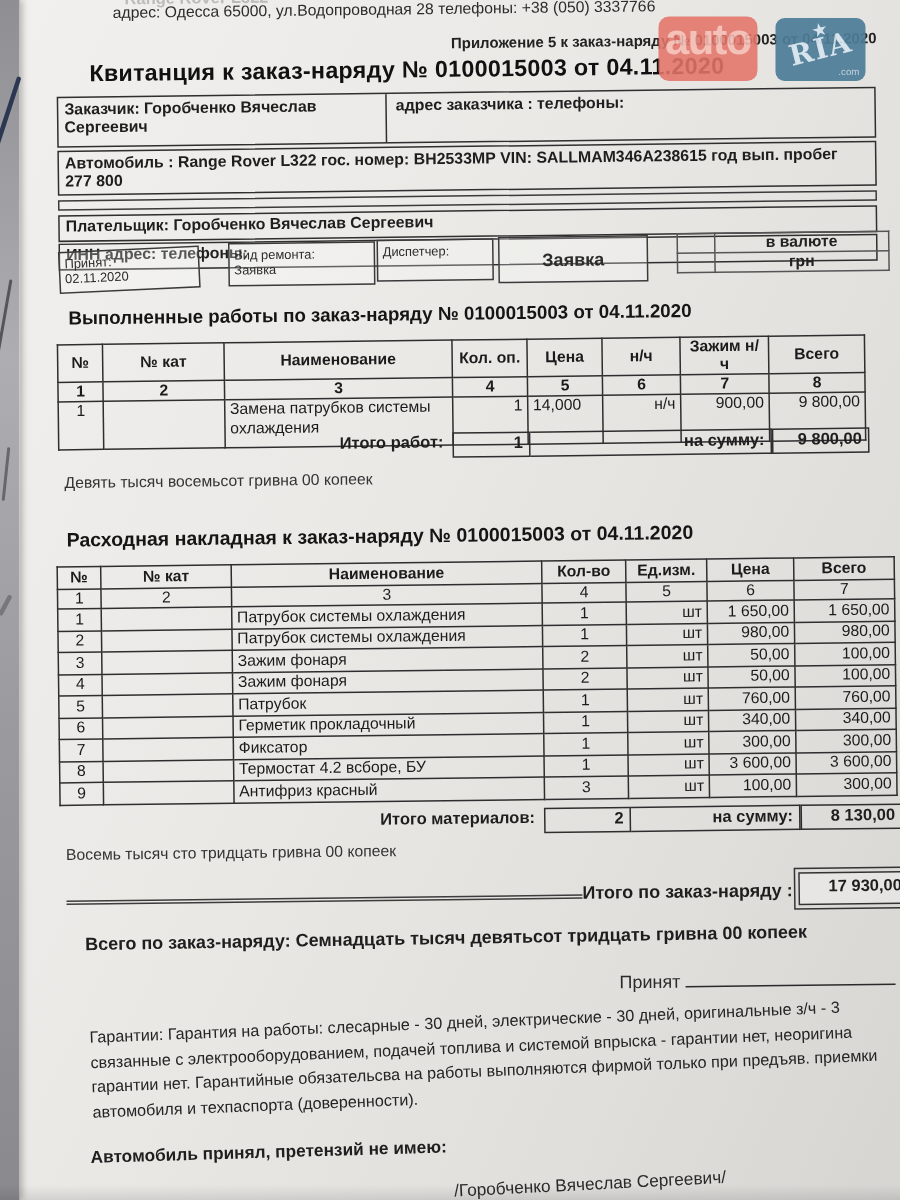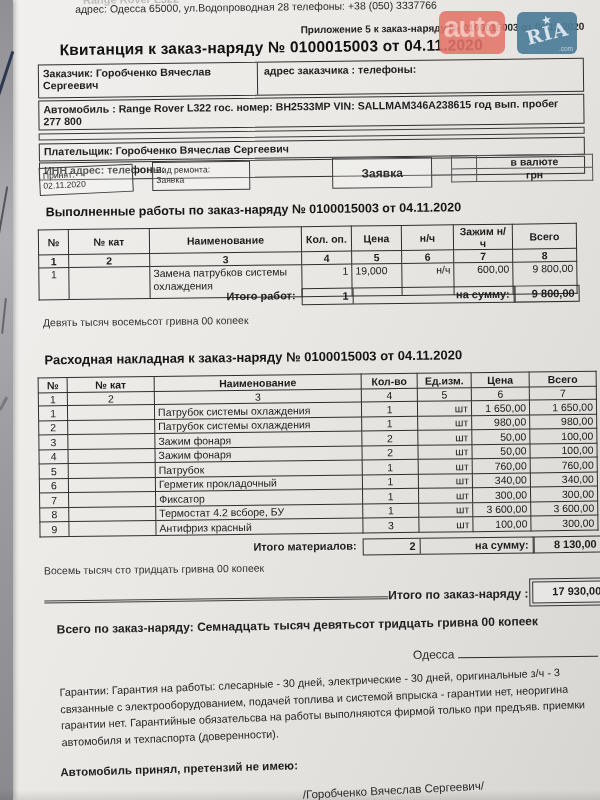--- a/index.html
+++ b/index.html
@@ -125,20 +125,23 @@
       </div>
 
       <div class="abs intake">
         <div class="ibox ib-accepted">
           <div>Принят:</div>
           <div>02.11.2020</div>
         </div>
         <div class="ibox ib-repair">
           <div>Вид ремонта:</div>
           <div>Заявка</div>
+        </div>
+        <div class="ibox ib-dispatcher">
+          <div>Диспетчер:</div>
         </div>
         <div class="ibox ib-request">Заявка</div>
         <table class="currency">
           <tbody>
               <tr>
                 <td></td>
                 <td class="lab">в валюте</td>
               </tr>
           <tr>
                 <td></td>
@@ -181,23 +184,23 @@
               <th class="c6">7</th>
               <th class="c7">8</th>
             </tr>
         </thead>
         <tbody>
             <tr>
               <td class="c0">1</td>
               <td class="c1"></td>
               <td class="c2">Замена патрубков системы охлаждения</td>
               <td class="c3">1</td>
-              <td class="c4">19,000</td>
+              <td class="c4">14,000</td>
               <td class="c5">н/ч</td>
-              <td class="c6">600,00</td>
+              <td class="c6">900,00</td>
               <td class="c7">9 800,00</td>
             </tr>
           </tbody>
       </table>
       <div class="tfoot wfoot">
         <div class="lab" style="width:257px">Итого работ:</div>
         <div class="cell qty" style="width:42px">1</div>
         <div class="cell sumlab" style="width:152px">на сумму:</div>
         <div class="cell sum" style="width:55px">9 800,00</div>
       </div>
@@ -324,21 +327,21 @@
         <div class="cell sumlab" style="width:104px">на сумму:</div>
         <div class="cell sum" style="width:58px">8 130,00</div>
       </div>
       <div class="abs words materials-words">Восемь тысяч сто тридцать гривна 00 копеек</div>
 
       <div class="abs rule"></div>
       <div class="abs gt-label">Итого по заказ-наряду :</div>
       <div class="abs gt-box">17 930,00</div>
       <div class="abs gt-words">Всего по заказ-наряду: Семнадцать тысяч девятьсот тридцать гривна 00 копеек</div>
       <div class="abs master">
-        <span>Одесса</span>
+        <span>Принят</span>
         <span class="line"></span>
         
       </div>
 
       <div class="abs warranty">Гарантии: Гарантия на работы: слесарные - 30 дней, электрические - 30 дней, оригинальные з/ч - 3 связанные с электрооборудованием, подачей топлива и системой впрыска - гарантии нет, неоригина гарантии нет. Гарантийные обязательсва на работы выполняются фирмой только при предъяв. приемки автомобиля и техпаспорта (доверенности).</div>
       <div class="abs acceptance">Автомобиль принял, претензий не имею:</div>
       <div class="abs signature">/Горобченко Вячеслав Сергеевич/</div>
     </div>
   </div>
 

